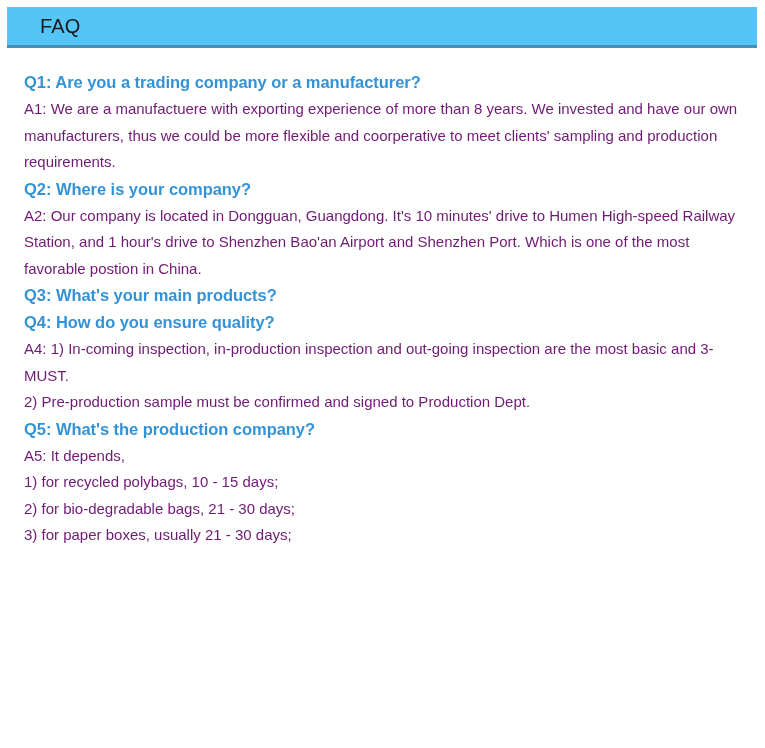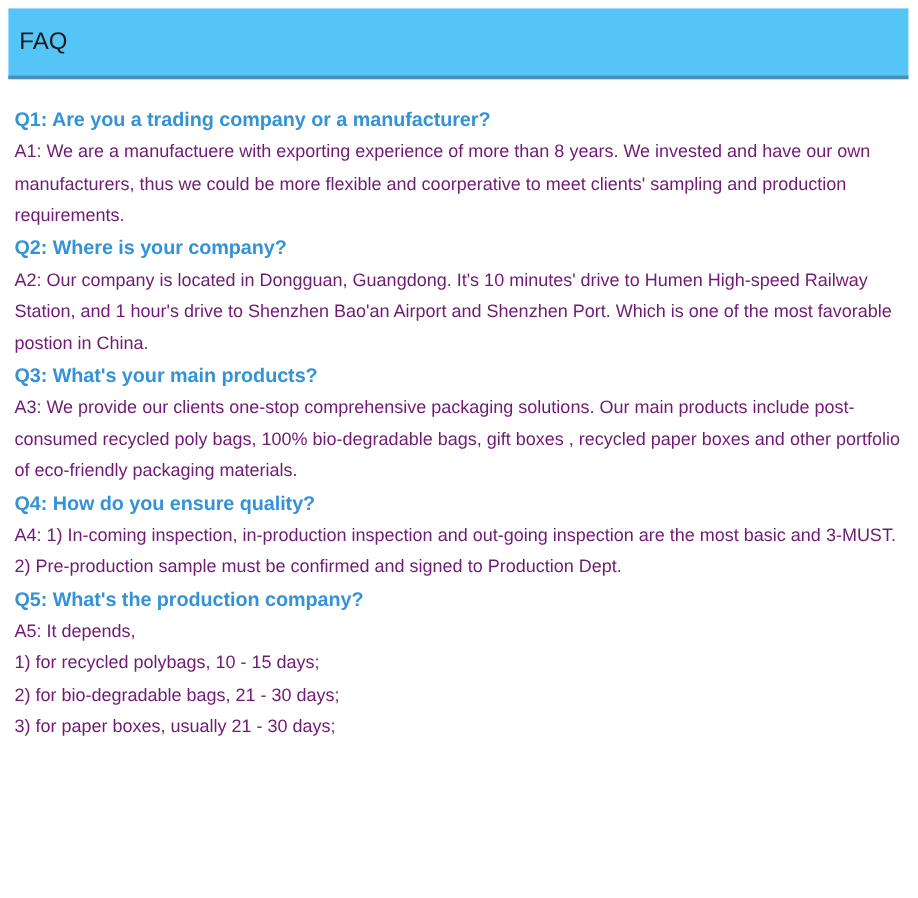--- a/index.html
+++ b/index.html
@@ -19,39 +19,40 @@
     width: 765px;
     height: 748px;
     position: relative;
     background: #ffffff;
     box-sizing: border-box;
   }
 
   
   .faq-header {
     margin: 7px 8px 0 7px;
-    height: 59px;
+    height: 41px;
     background: #55c4f7;
     border-bottom: 3px solid #4a8fb5;
     display: flex;
     align-items: center;
     box-sizing: border-box;
+    padding-left: 24px;
   }
   .faq-header-title {
     font-size: 20px;
     line-height: 20px;
     color: #1a1a1a;
     font-weight: 400;
     padding-left: 9px;
     letter-spacing: 0.1px;
   }
 
   
   .faq-body {
-    padding: 0 10px 0 12px;
+    padding: 0 10px 0 24px;
     box-sizing: border-box;
   }
 
   .faq-section {
   }
   .faq-section:first-child {
     margin-top: 21px;
   }
 
   .faq-question {
@@ -87,21 +88,20 @@
       <p class="faq-answer-line">A1: We are a manufactuere with exporting experience of more than 8 years. We invested and have our own manufacturers, thus we could be more flexible and coorperative to meet clients' sampling and production requirements.</p>
     </div>
 
     <div class="faq-section">
       <p class="faq-question">Q2: Where is your company?</p>
       <p class="faq-answer-line">A2: Our company is located in Dongguan, Guangdong. It's 10 minutes' drive to Humen High-speed Railway Station, and 1 hour's drive to Shenzhen Bao'an Airport and Shenzhen Port. Which is one of the most favorable postion in China.</p>
     </div>
 
     <div class="faq-section">
       <p class="faq-question">Q3: What's your main products?</p>
-      <p class="faq-answer-line">A3: We provide our clients one-stop comprehensive packaging solutions. Our main products include post-consumed recycled poly bags, 100% bio-degradable bags, gift boxes , recycled paper boxes and other portfolio of eco-friendly packaging materials.</p>
     </div>
 
     <div class="faq-section">
       <p class="faq-question">Q4: How do you ensure quality?</p>
       <p class="faq-answer-line">A4: 1) In-coming inspection, in-production inspection and out-going inspection are the most basic and 3-MUST.</p>
       <p class="faq-answer-line">2) Pre-production sample must be confirmed and signed to Production Dept.</p>
     </div>
 
     <div class="faq-section">
       <p class="faq-question">Q5: What's the production company?</p>

